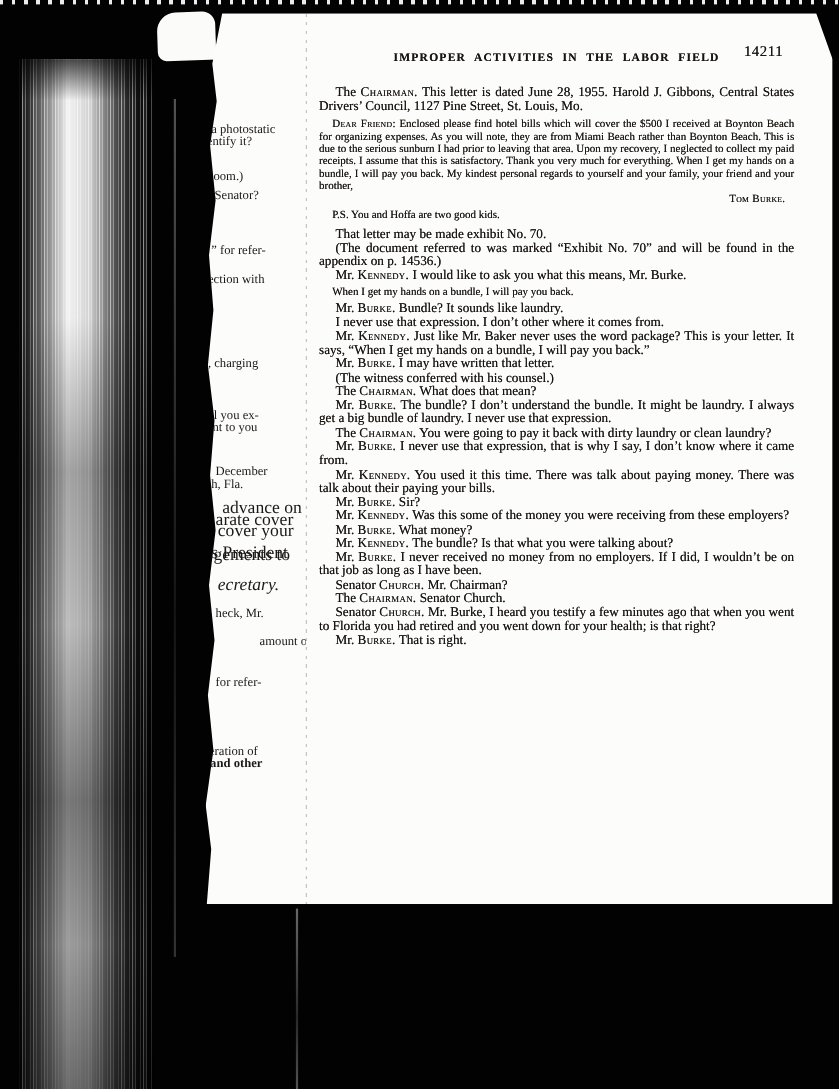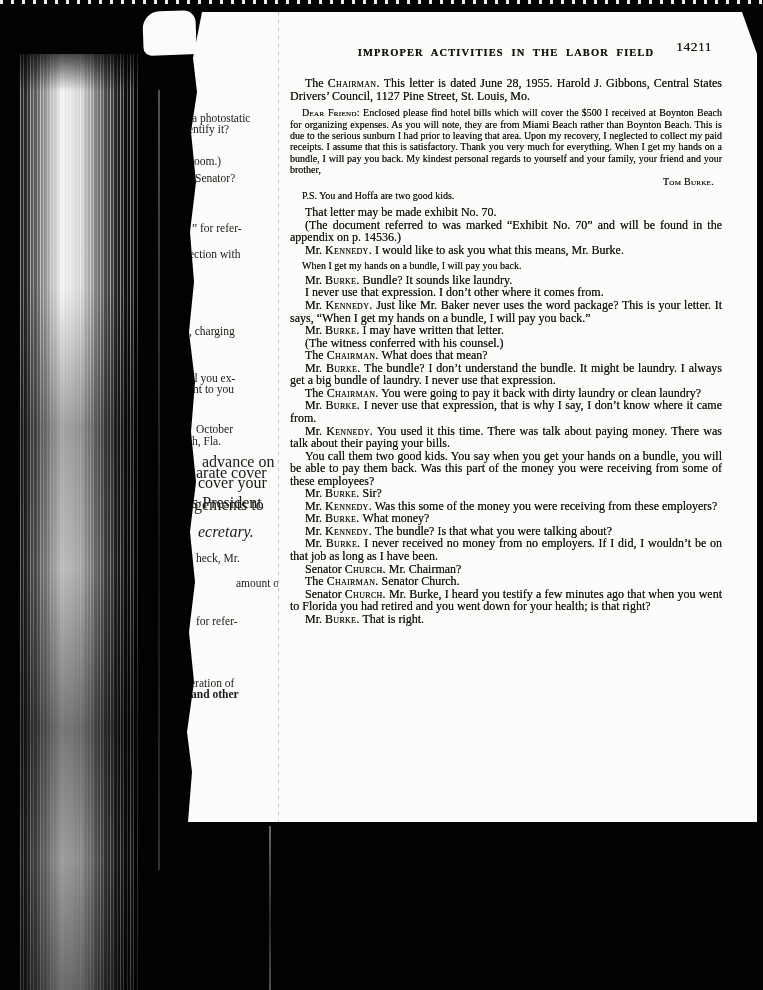--- a/index.html
+++ b/index.html
@@ -72,21 +72,21 @@
     <div class="edge-strip">
         <span class="frag " style="top: 100px; left: 6px;">a photostatic</span>
         <span class="frag " style="top: 111px; left: 2px;">entify it?</span>
         <span class="frag " style="top: 143px; left: 8px;">oom.)</span>
         <span class="frag " style="top: 160px; left: 9px;">Senator?</span>
         <span class="frag " style="top: 210px; left: 6px;">” for refer-</span>
         <span class="frag " style="top: 236px; left: 3px;">ection with</span>
         <span class="frag " style="top: 313px; left: 3px;">, charging</span>
         <span class="frag " style="top: 360px; left: 2px;">ill you ex-</span>
         <span class="frag " style="top: 371px; left: 2px;">ent to you</span>
-        <span class="frag " style="top: 411px; left: 10px;">October</span>
+        <span class="frag " style="top: 411px; left: 10px;">December</span>
         <span class="frag " style="top: 423px; left: 6px;">h, Fla.</span>
         <span class="frag f-small" style="top: 441px; left: 16px;">advance on</span>
         <span class="frag f-small" style="top: 452px; left: 10px;">arate cover</span>
         <span class="frag f-small" style="top: 462px; left: 12px;">cover your</span>
         <span class="frag f-small" style="top: 484px; left: 8px; text-align: right;">gements to</span>
         <span class="frag f-small" style="top: 482px; left: 6px;">s President</span>
         <span class="frag f-small f-italic" style="top: 511px; left: 12px;">ecretary.</span>
         <span class="frag " style="top: 540px; left: 10px;">heck, Mr.</span>
         <span class="frag " style="top: 565px; left: 21px; margin-left: 29px;">amount of</span>
         <span class="frag " style="top: 603px; left: 10px;">for refer-</span>
@@ -112,21 +112,20 @@
           <p class="para body">Mr. <span class="sc">Burke.</span>  Bundle?  It sounds like laundry.</p>
           <p class="para body">I never use that expression.  I don’t other where it comes from.</p>
           <p class="para body">Mr. <span class="sc">Kennedy.</span>  Just like Mr. Baker never uses the word package? This is your letter.  It says, “When I get my hands on a bundle, I will pay you back.”</p>
           <p class="para body">Mr. <span class="sc">Burke.</span>  I may have written that letter.</p>
           <p class="para body">(The witness conferred with his counsel.)</p>
           <p class="para body">The <span class="sc">Chairman.</span>  What does that mean?</p>
           <p class="para body">Mr. <span class="sc">Burke.</span>  The bundle?  I don’t understand the bundle.  It might be laundry.  I always get a big bundle of laundry.  I never use that expression.</p>
           <p class="para body">The <span class="sc">Chairman.</span>  You were going to pay it back with dirty laundry or clean laundry?</p>
           <p class="para body">Mr. <span class="sc">Burke.</span>  I never use that expression, that is why I say, I don’t know where it came from.</p>
           <p class="para body">Mr. <span class="sc">Kennedy.</span>  You used it this time.  There was talk about paying money.  There was talk about their paying your bills.</p>
-          <p class="para body">You call them two good kids.  You say when you get your hands on a bundle, you will be able to pay them back.  Was this part of the money you were receiving from some of these employees?</p>
           <p class="para body">Mr. <span class="sc">Burke.</span>  Sir?</p>
           <p class="para body">Mr. <span class="sc">Kennedy.</span>  Was this some of the money you were receiving from these employers?</p>
           <p class="para body">Mr. <span class="sc">Burke.</span>  What money?</p>
           <p class="para body">Mr. <span class="sc">Kennedy.</span>  The bundle?  Is that what you were talking about?</p>
           <p class="para body">Mr. <span class="sc">Burke.</span>  I never received no money from no employers.  If I did, I wouldn’t be on that job as long as I have been.</p>
           <p class="para body">Senator <span class="sc">Church.</span>  Mr. Chairman?</p>
           <p class="para body">The <span class="sc">Chairman.</span>  Senator Church.</p>
           <p class="para body">Senator <span class="sc">Church.</span>  Mr. Burke, I heard you testify a few minutes ago that when you went to Florida you had retired and you went down for your health; is that right?</p>
           <p class="para body">Mr. <span class="sc">Burke.</span>  That is right.</p>
         </div>

